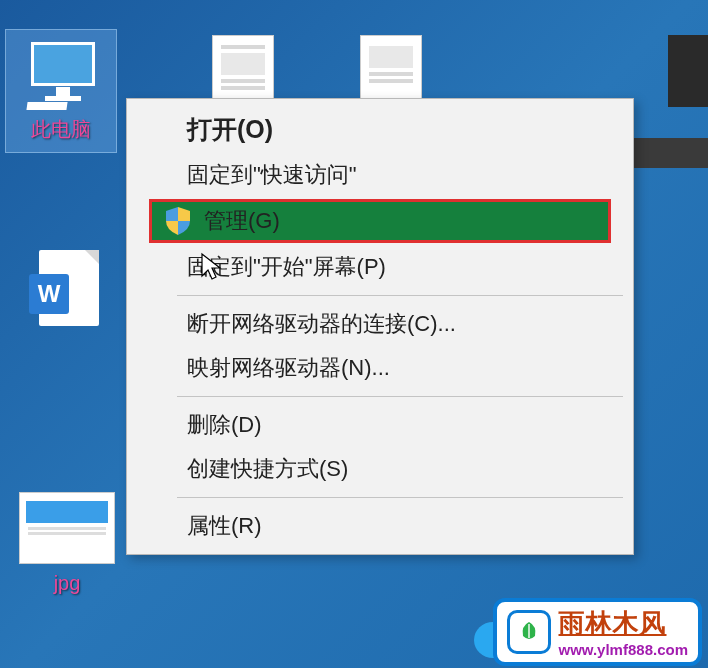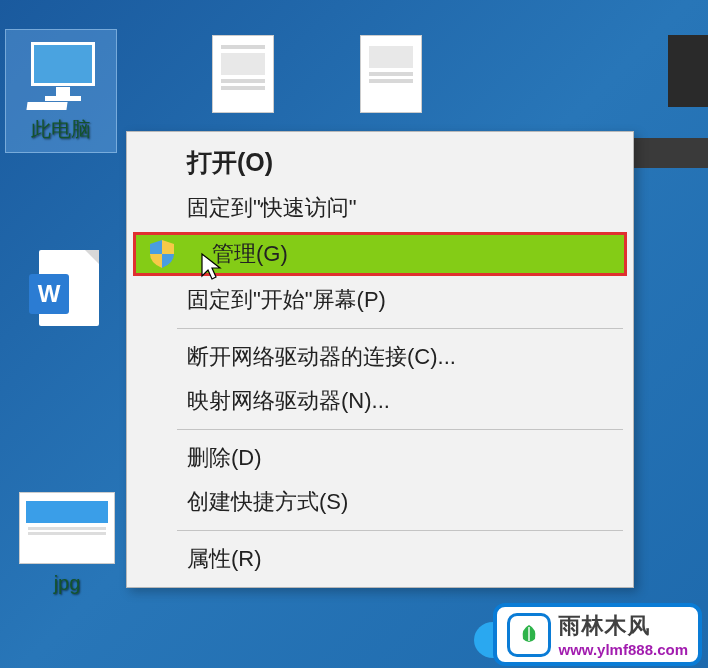--- a/index.html
+++ b/index.html
@@ -20,21 +20,21 @@
       width: 110px;
       cursor: pointer;
     }
     
     .desktop-icon.selected {
       background: rgba(120, 180, 240, 0.35);
       outline: 1px solid rgba(180, 220, 255, 0.6);
     }
     
     .icon-label {
-      color: #14532d;
+      color: #ec4899;
       font-size: 20px;
       text-align: center;
       margin-top: 6px;
       text-shadow: 1px 1px 2px rgba(0,0,0,0.6);
       line-height: 1.3;
     }
     
     .pc-icon { top: 30px; left: 6px; padding: 10px 4px; }
     .pc-glyph {
       width: 80px; height: 70px; position: relative;
@@ -106,45 +106,45 @@
     .jpg-thumb {
       width: 96px; height: 72px; background: #fff;
       border: 1px solid #ccc;
     }
     .jpg-bar {
       height: 22px; background: #3a9ee8; margin: 8px 6px 4px;
     }
     
     .context-menu {
       position: absolute;
-      left: 126px; top: 131px;
+      left: 126px; top: 98px;
       width: 508px;
       background: #f2f2f2;
       border: 1px solid #b8b8b8;
       box-shadow: 4px 4px 10px rgba(0,0,0,0.25);
       padding: 6px 0;
     }
     
     .menu-item {
       height: 44px;
       display: flex;
       align-items: center;
       padding-left: 60px;
       font-size: 22px;
       color: #222;
       cursor: pointer;
       position: relative;
     }
     
     .menu-item.bold-item { font-weight: 600; font-size: 25px; height: 48px; }
     .menu-item.highlight-item {
-      background: #84cc16;
+      background: #15803d;
       border: 3px solid #e03030;
-      margin: 2px 6px;
-      padding-left: 76px;
+      margin: 2px 22px;
+      padding-left: 52px;
     }
     
     .menu-separator {
       height: 1px; background: #c4c4c4;
       margin: 6px 10px 6px 50px;
     }
     
     .shield-icon {
       position: absolute; left: 12px; top: 50%;
       transform: translateY(-50%);
@@ -167,21 +167,21 @@
       padding: 4px 10px;
       z-index: 50;
     }
     .wm-icon {
       width: 44px; height: 44px;
       border: 3px solid #0a7cd6; border-radius: 10px;
       display: flex; align-items: center; justify-content: center;
       margin-right: 8px;
     }
     .wm-text { display: flex; flex-direction: column; }
-    .wm-cn { color: #404040; font-size: 22px; font-weight: 700; letter-spacing: 1px; }
+    .wm-cn { color: #c2410c; font-size: 26px; font-weight: 700; letter-spacing: 1px; text-decoration: underline; }
     .wm-url { color: #a21caf; font-size: 15px; font-weight: 700; }
     
     .titlebar-shadow {
       position: absolute;
       right: 0; top: 138px;
       width: 80px; height: 30px;
       background: #3a3a3a;
       border-radius: 4px 0 0 4px;
     }
     

